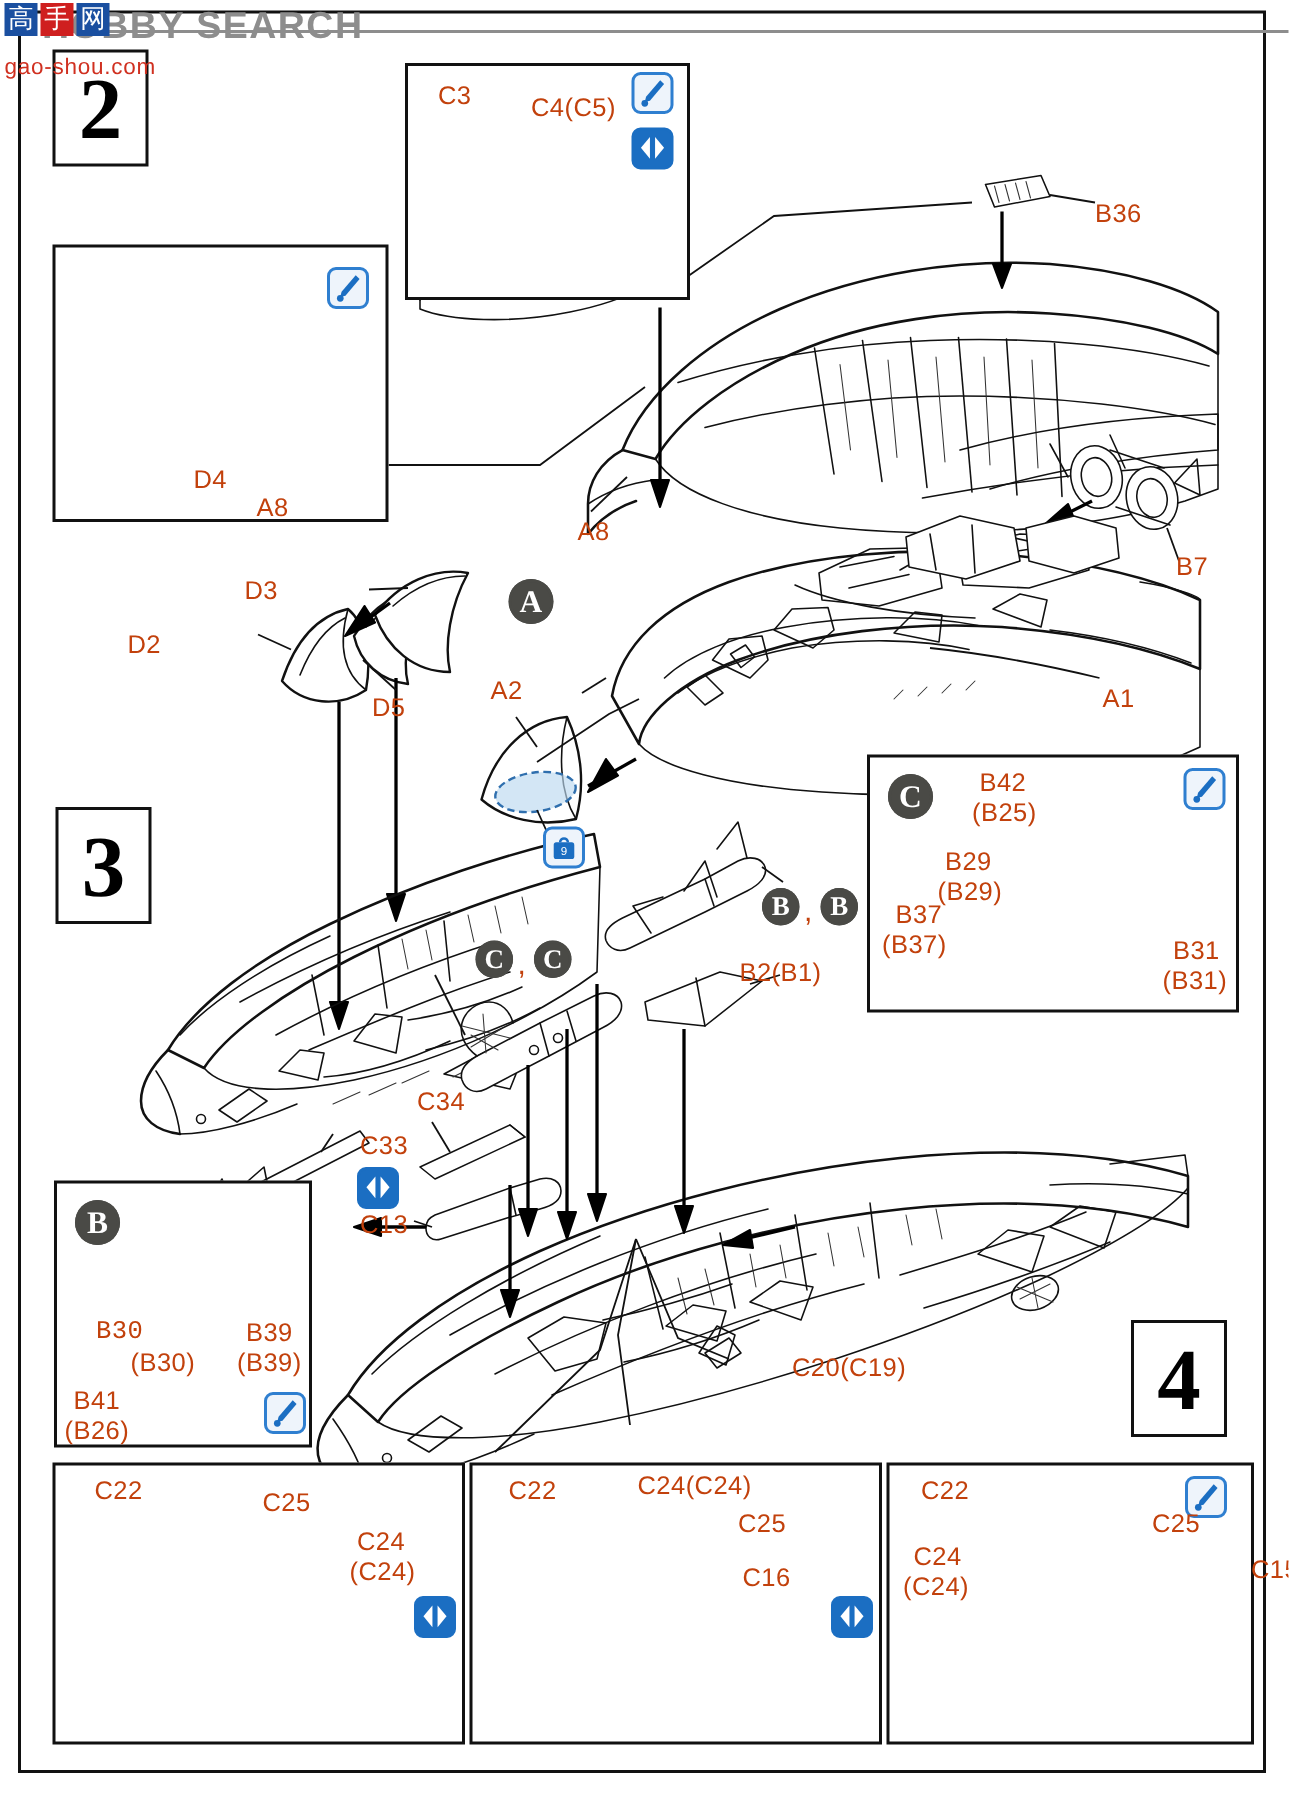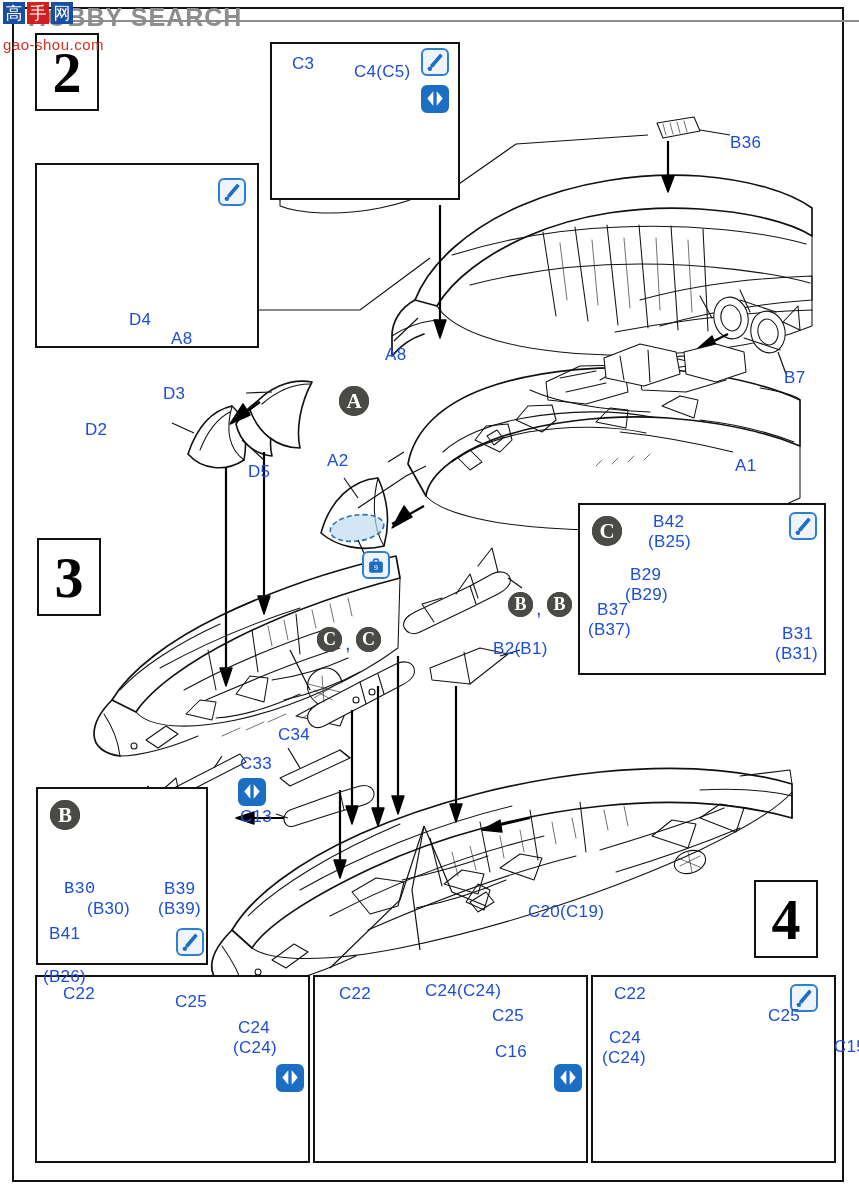--- a/index.html
+++ b/index.html
@@ -27,21 +27,21 @@
           color:#d03020;letter-spacing:0.5px;font-family:"Liberation Sans",sans-serif;}
 
   
   .box{position:absolute;border:2px solid #111;background:#fff;box-sizing:border-box;}
   .stepnum{position:absolute;border:2px solid #111;background:#fff;box-sizing:border-box;
            display:flex;align-items:center;justify-content:center;
            font-family:"Liberation Serif",serif;font-weight:bold;color:#000;}
 
   
   .lbl{position:absolute;font-size:17px;font-family:"Liberation Sans",sans-serif;
-       color:#1d4ed8;white-space:nowrap;line-height:1.05;letter-spacing:0.3px;}
+       color:#c2410c;white-space:nowrap;line-height:1.05;letter-spacing:0.3px;}
 
   
   .cmark{position:absolute;width:25px;height:25px;border-radius:50%;
          background:#4a4a46;color:#fff;display:flex;align-items:center;justify-content:center;
          font-family:"Liberation Serif",serif;font-weight:bold;font-size:18px;
          box-shadow:inset 0 0 0 2px #4a4a46;}
   .cmark.big{width:30px;height:30px;font-size:21px;}
 
   
   .ico{position:absolute;width:28px;height:28px;border-radius:6px;box-sizing:border-box;}
@@ -644,21 +644,21 @@
   <div class="lbl" style="left:597px;top:601px;">B37</div>
   <div class="lbl" style="left:588px;top:621px;">(B37)</div>
   <div class="lbl" style="left:782px;top:625px;">B31</div>
   <div class="lbl" style="left:775px;top:645px;">(B31)</div>
 
   <div class="lbl" style="left:64px;top:880px;font-family:Liberation Mono, monospace;">B30</div>
   <div class="lbl" style="left:58px;top:900px;margin-left:29px;">(B30)</div>
   <div class="lbl" style="left:164px;top:880px;">B39</div>
   <div class="lbl" style="left:158px;top:900px;">(B39)</div>
   <div class="lbl" style="left:49px;top:925px;">B41</div>
-  <div class="lbl" style="left:43px;top:945px;margin-top:23px;">(B26)</div>
+  <div class="lbl" style="left:43px;top:945px;">(B26)</div>
 
   <div class="lbl" style="left:63px;top:985px;">C22</div>
   <div class="lbl" style="left:175px;top:993px;">C25</div>
   <div class="lbl" style="left:238px;top:1019px;">C24</div>
   <div class="lbl" style="left:233px;top:1039px;">(C24)</div>
 
   <div class="lbl" style="left:339px;top:985px;">C22</div>
   <div class="lbl" style="left:425px;top:982px;">C24(C24)</div>
   <div class="lbl" style="left:492px;top:1007px;">C25</div>
   <div class="lbl" style="left:495px;top:1043px;text-align:right;">C16</div>

